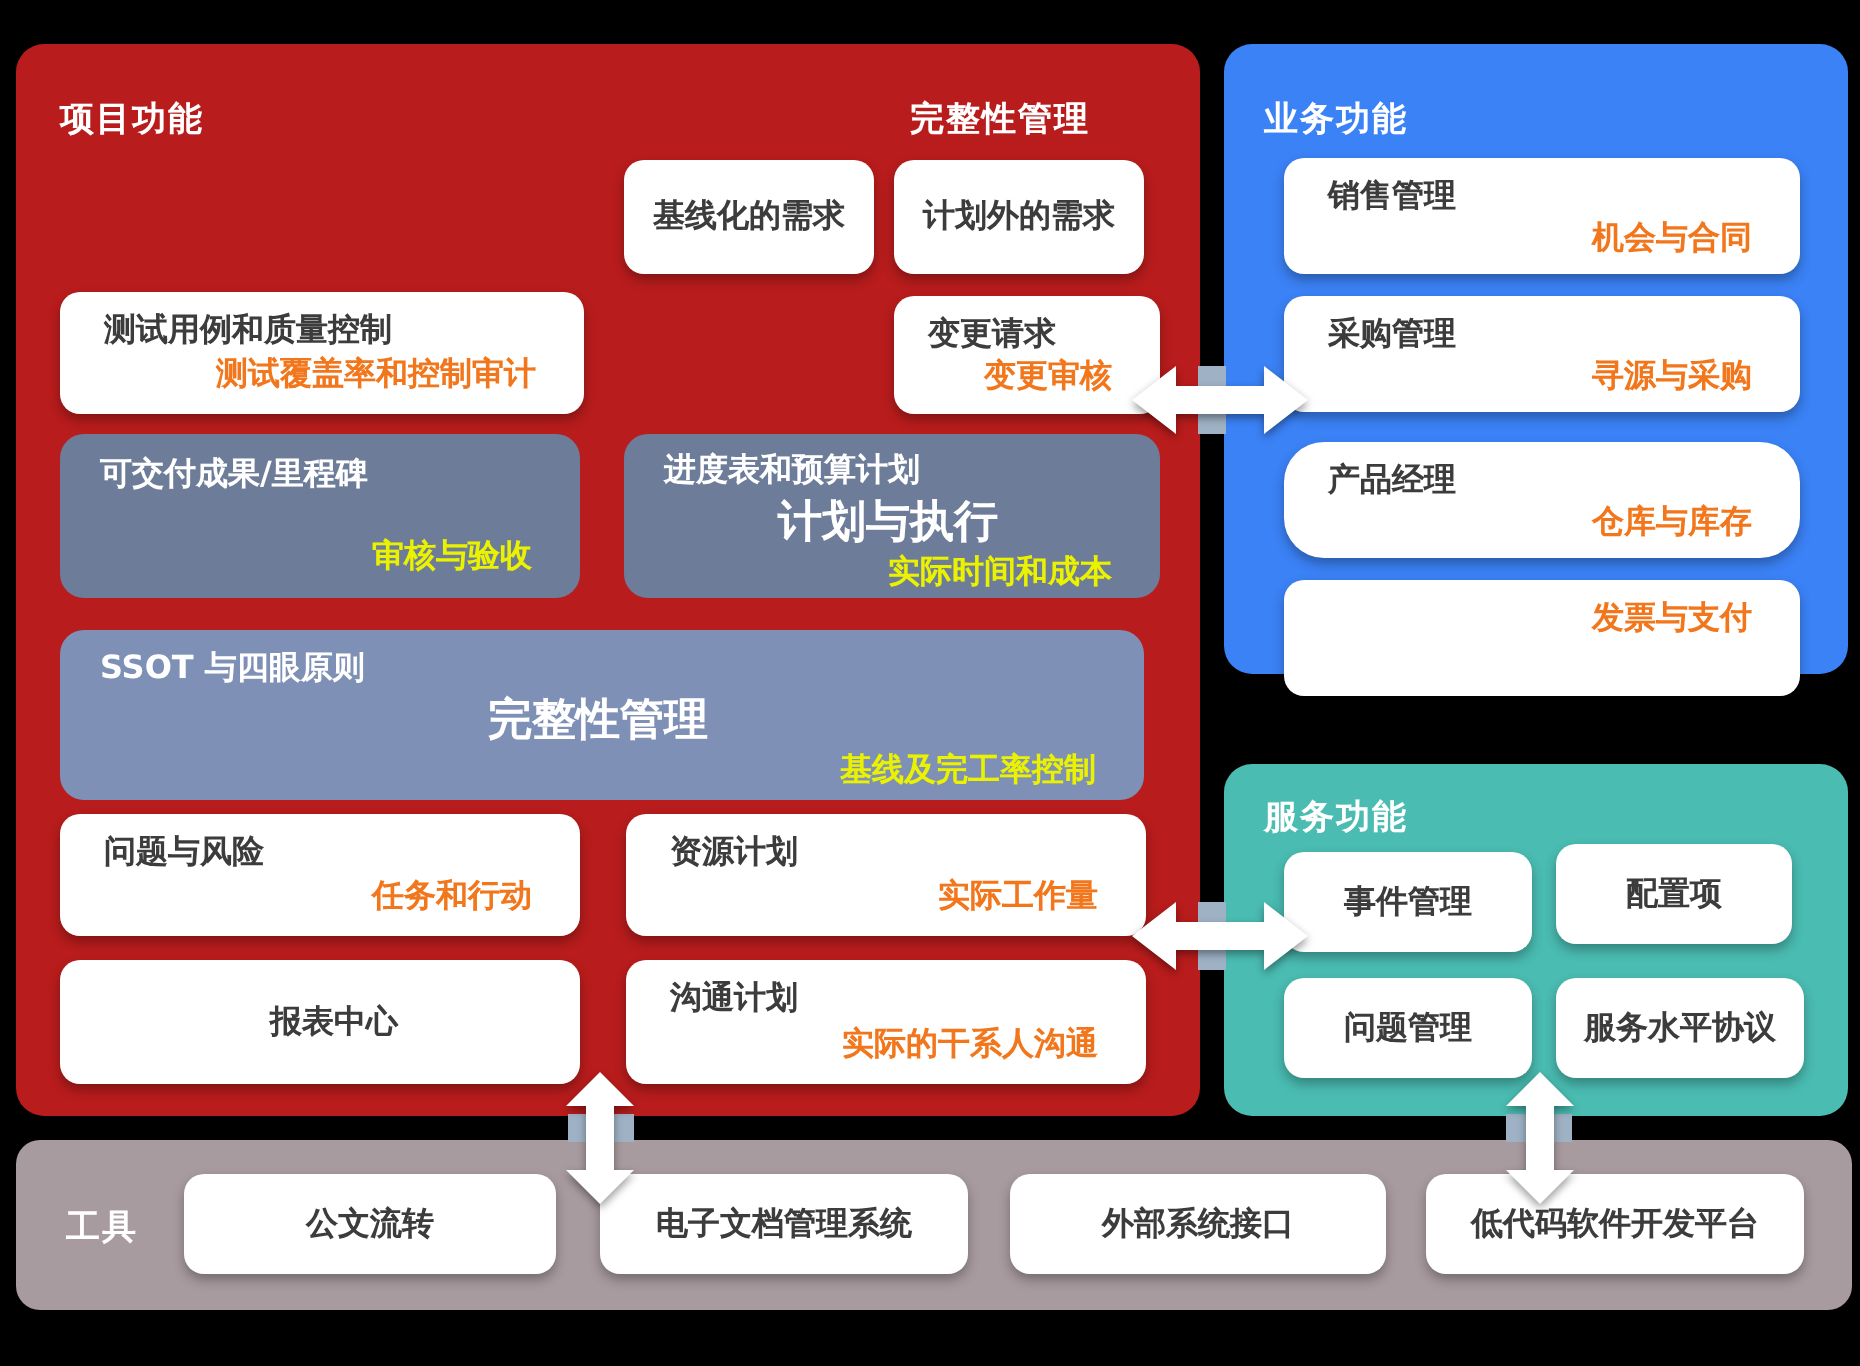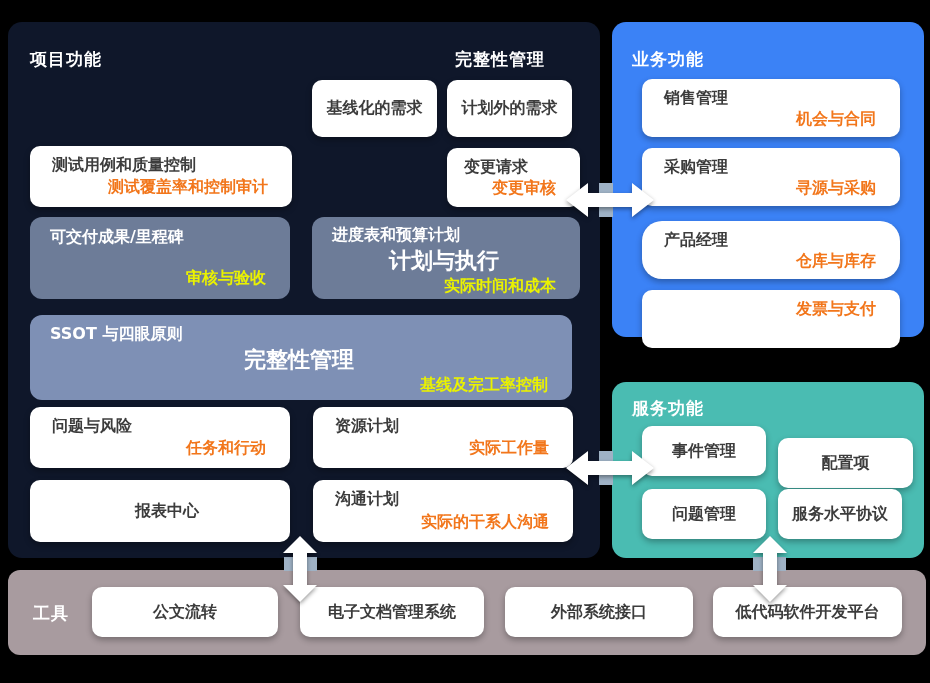--- a/index.html
+++ b/index.html
@@ -2,21 +2,21 @@
 <html><head>
 <meta charset="utf-8">
 <style>
   * { box-sizing: border-box; margin: 0; padding: 0; }
   html, body { background: #000; }
   body {
     width: 930px; height: 683px; position: relative; overflow: hidden;
     font-family: "DejaVu Sans", "Liberation Sans", sans-serif;
   }
   .panel { position: absolute; border-radius: 14px; }
-  #project-panel  { left: 8px;   top: 22px;  width: 592px; height: 536px; background: #0f172a; }
+  #project-panel  { left: 8px;   top: 22px;  width: 592px; height: 536px; background: #b91c1c; }
   #business-panel { left: 612px; top: 22px;  width: 312px; height: 315px; background: #3b82f6; }
   #service-panel  { left: 612px; top: 382px; width: 312px; height: 176px; background: #4abcb2; }
   #tools-bar      { left: 8px;   top: 570px; width: 918px; height: 85px;  background: #a89b9f; border-radius: 12px; }
 
   .panel-title { position: absolute; color: #fff; font-size: 17px; font-weight: bold; letter-spacing: 1px; white-space: nowrap; }
 
   .card { position: absolute; border-radius: 10px; display: flex; flex-direction: column;
           justify-content: space-between; padding: 9px 24px 9px 22px; }
   .wbox { background: #fff; color: #3c3c3c; box-shadow: 0 3px 6px rgba(0,0,0,.30); }
   .sbox { background: #6d7c98; color: #fff; border-radius: 12px; }
@@ -114,21 +114,21 @@
     <div class="sub orange">发票与支付</div>
   </div>
 </div>
 
 <div id="service-panel" class="panel">
   <div class="panel-title" style="left:20px; top:15px;">服务功能</div>
 
   <div class="card wbox center" style="left:30px; top:44px; width:124px; height:50px;">
     <div class="lbl">事件管理</div>
   </div>
-  <div class="card wbox center" style="left:166px; top:56px; width:135px; height:50px;">
+  <div class="card wbox center" style="left:166px; top:40px; width:118px; height:50px;">
     <div class="lbl">配置项</div>
   </div>
   <div class="card wbox center" style="left:30px; top:107px; width:124px; height:50px;">
     <div class="lbl">问题管理</div>
   </div>
   <div class="card wbox center" style="left:166px; top:107px; width:124px; height:50px;">
     <div class="lbl">服务水平协议</div>
   </div>
 </div>
 

